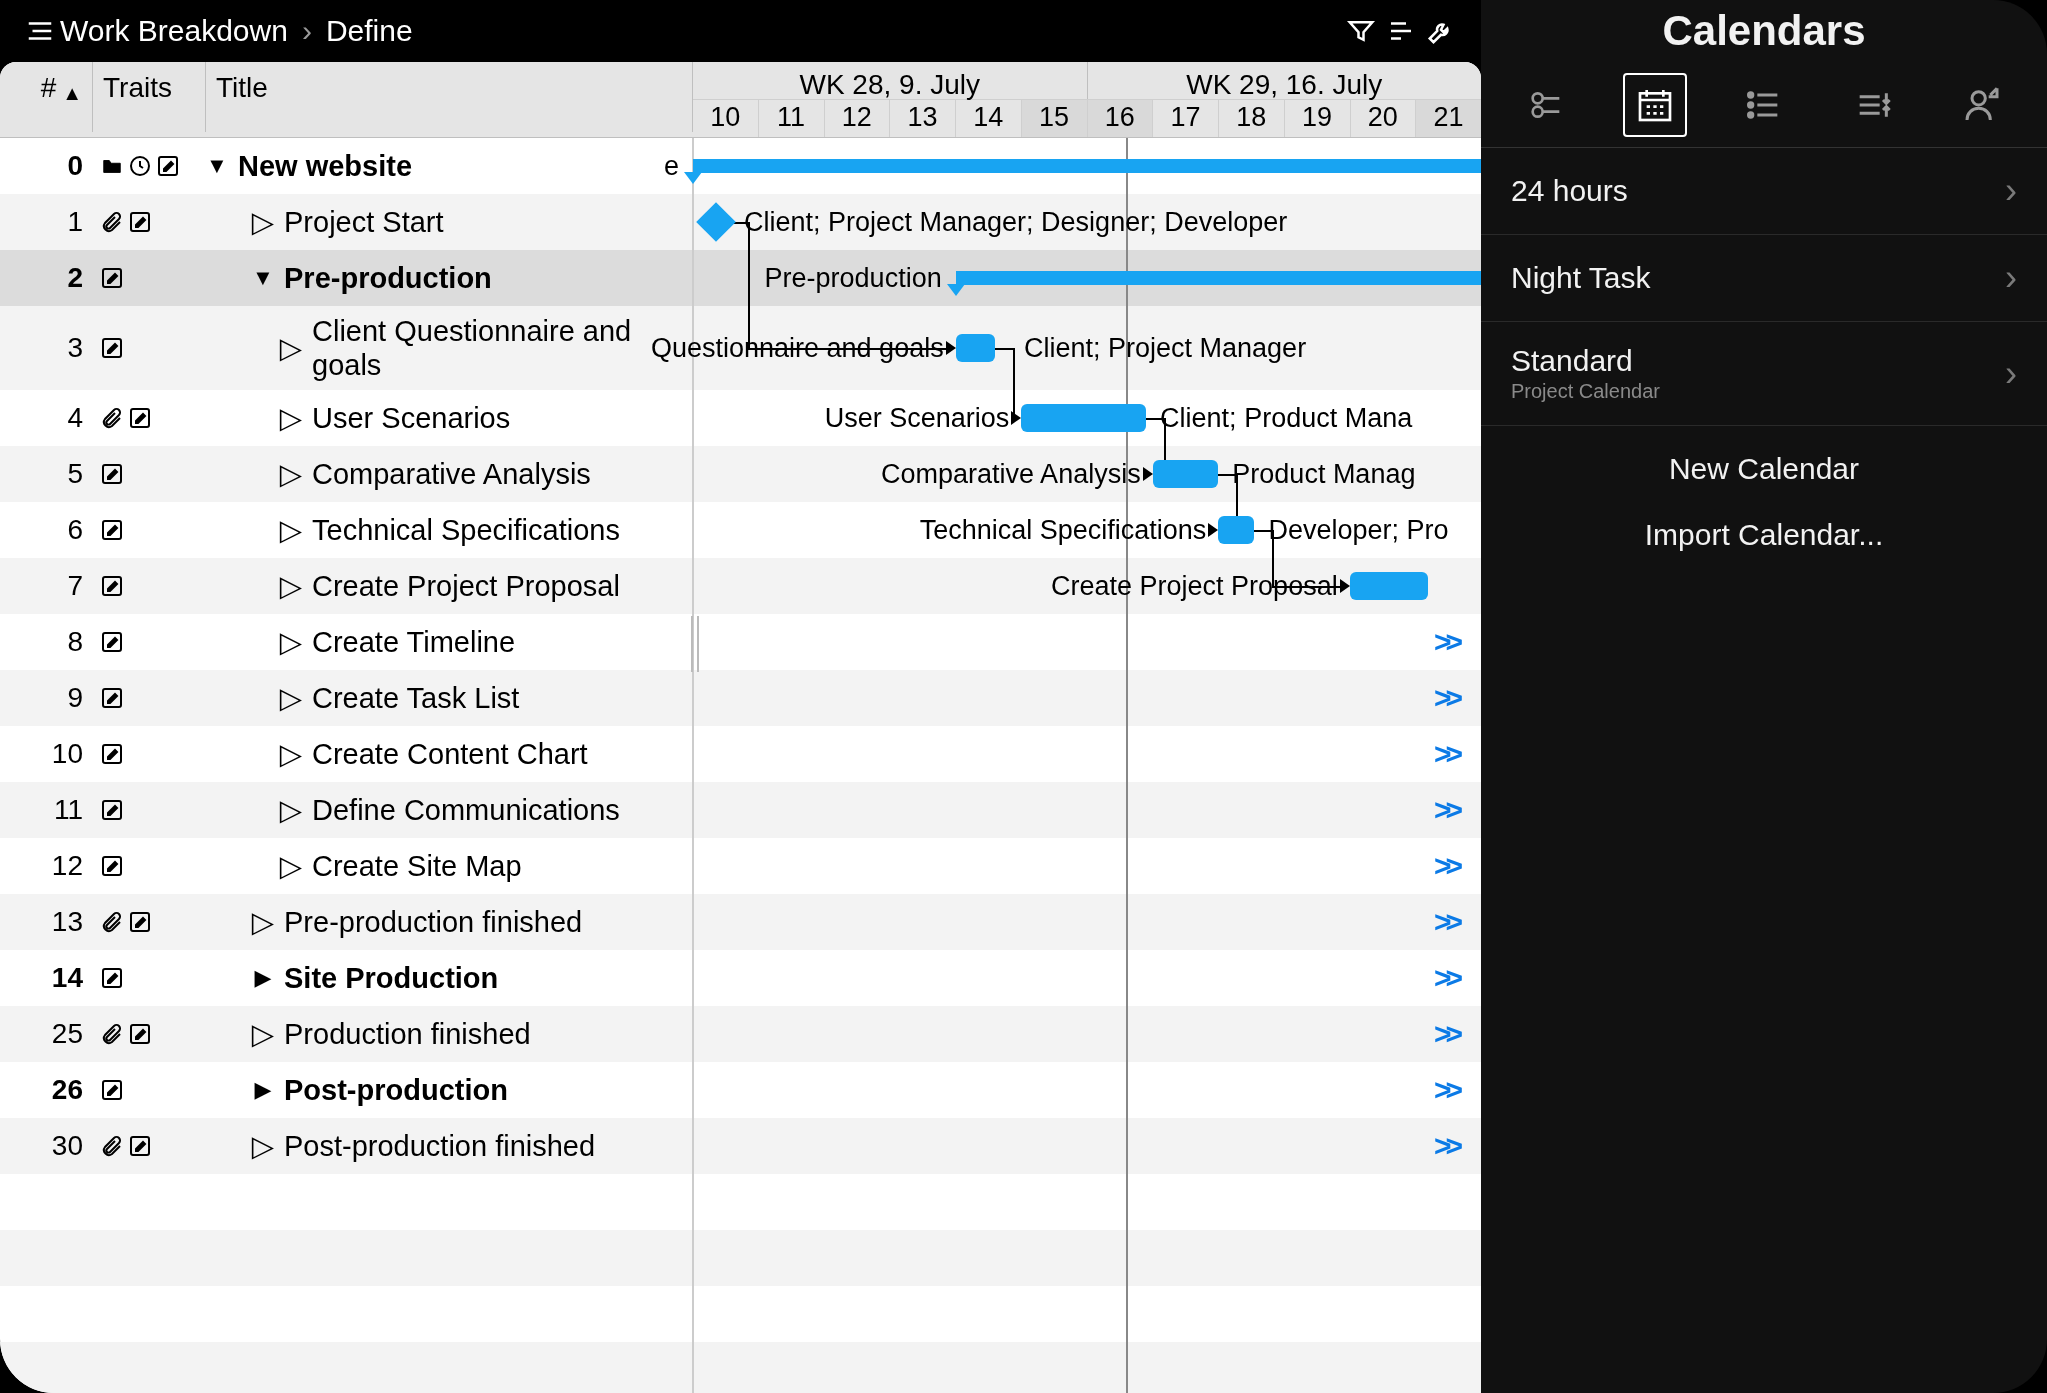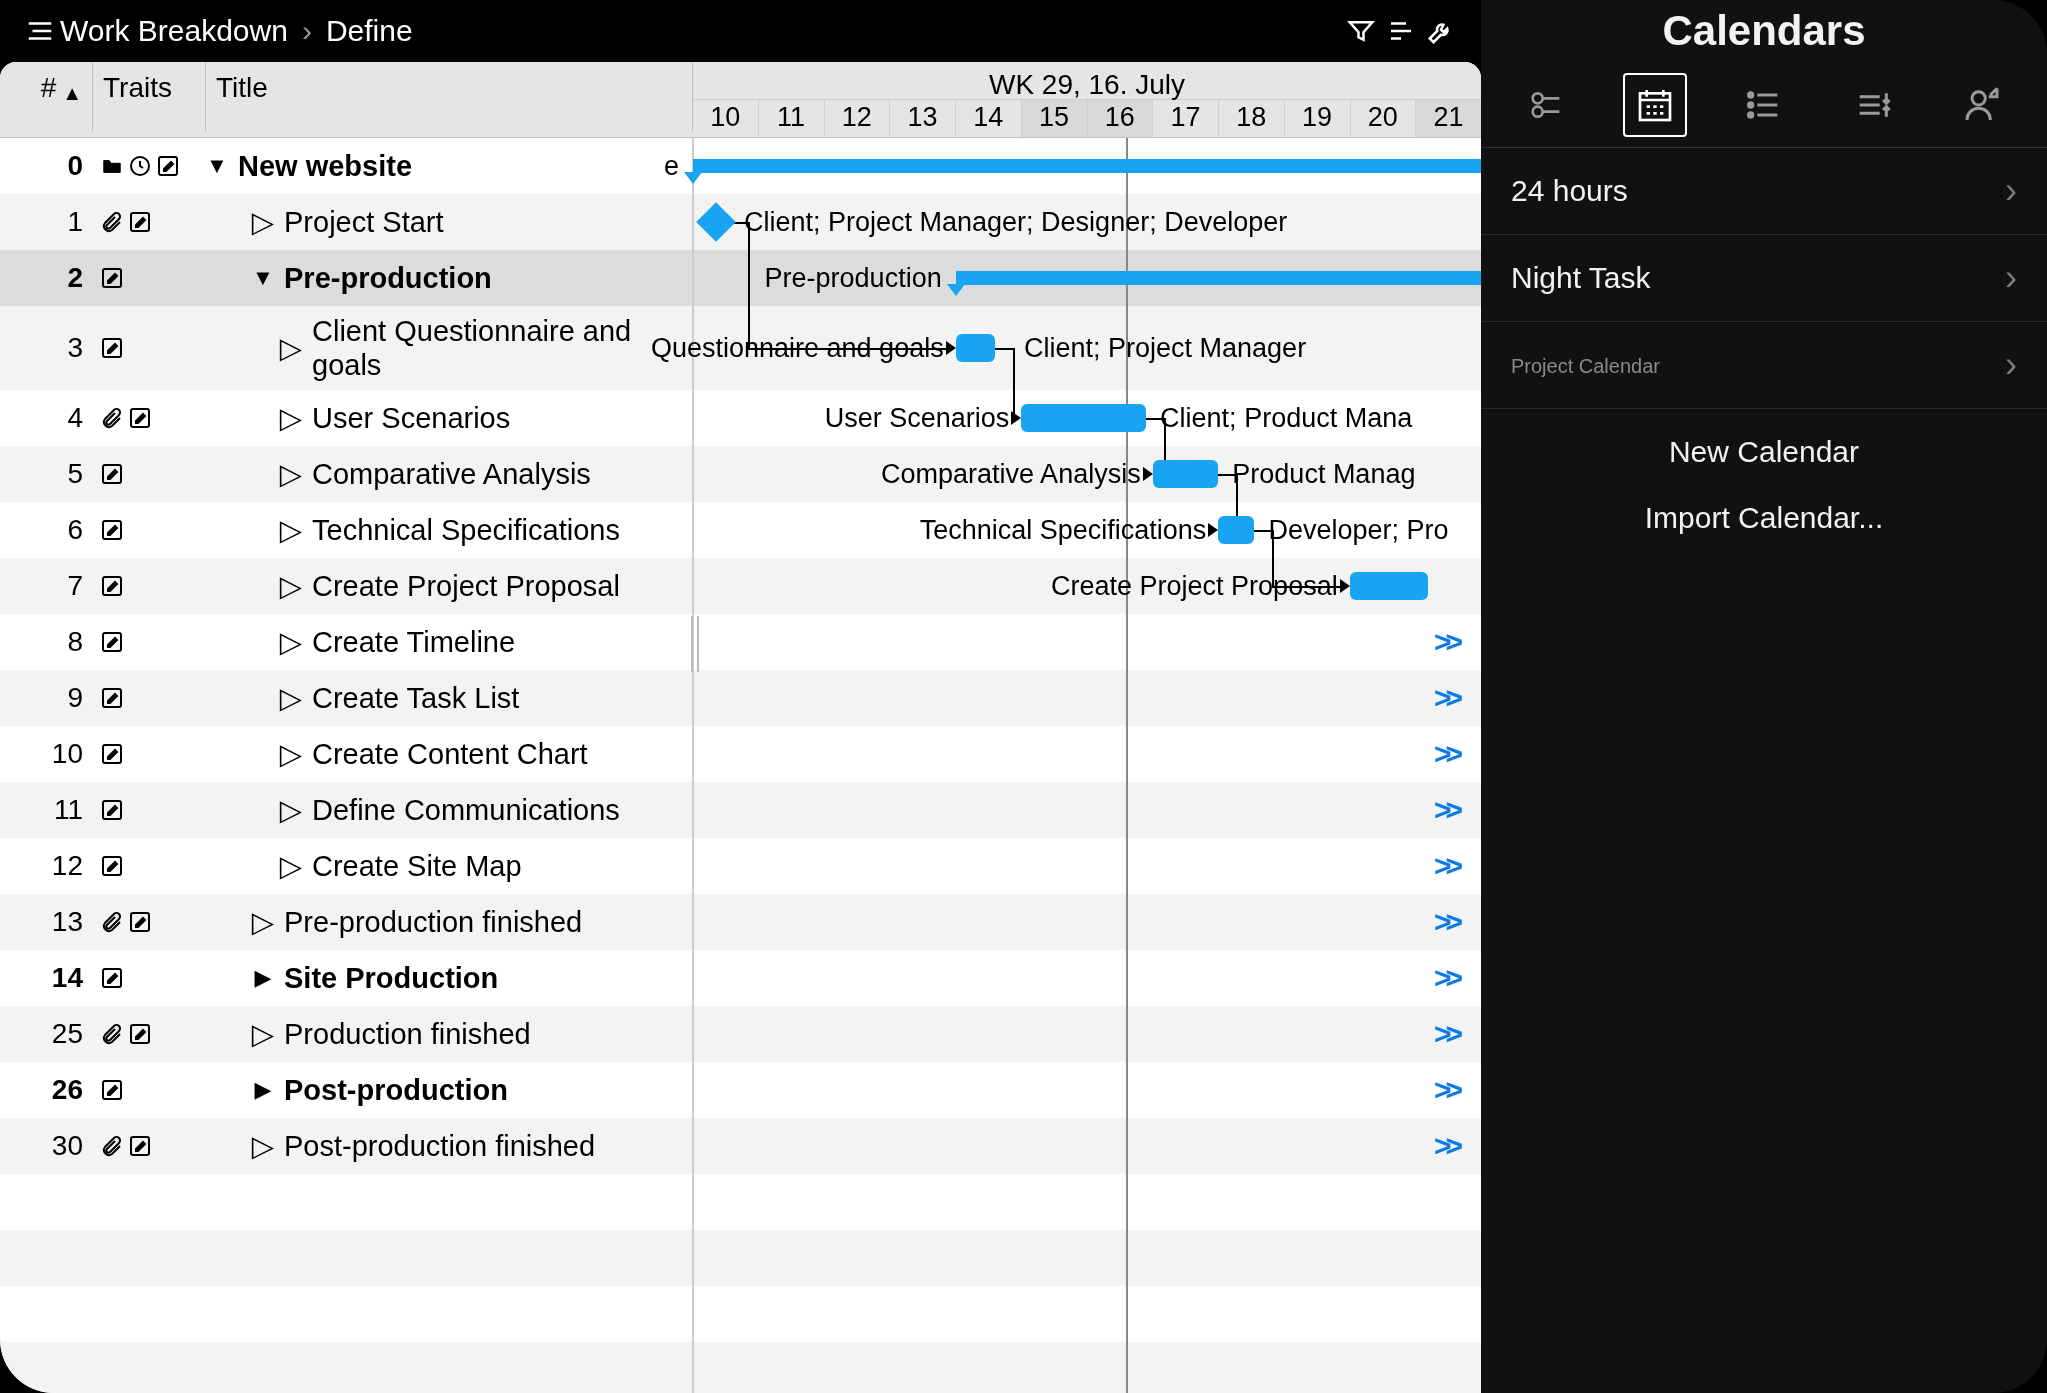--- a/index.html
+++ b/index.html
@@ -133,20 +133,21 @@
     <div class="grid">
       <div class="headrow">
         <div class="col-num">
           <span>#</span>
             <span class="sort-arrow">▲</span>
         </div>
         <div class="col-traits">Traits</div>
         <div class="col-title">Title</div>
         <div class="col-gantt">
           <div class="weekrow" id="weekrow">
+              <div class="weekcell" style="flex: 6 1 0%;">WK 28, 9. July</div>
               <div class="weekcell" style="flex: 6 1 0%;">WK 29, 16. July</div>
             </div>
           <div class="dayrow" id="dayrow">
               <div class="daycell">10</div>
               <div class="daycell">11</div>
               <div class="daycell">12</div>
               <div class="daycell">13</div>
               <div class="daycell">14</div>
               <div class="daycell weekend">15</div>
               <div class="daycell weekend">16</div>
@@ -628,20 +629,21 @@
           <div class="chev">›</div>
         </div>
         <div class="side-list-item">
           <div class="labels">
             <div class="primary">Night Task</div>
           </div>
           <div class="chev">›</div>
         </div>
         <div class="side-list-item">
           <div class="labels">
+            <div class="primary">Standard</div>
             <div class="secondary">Project Calendar</div>
           </div>
           <div class="chev">›</div>
         </div>
       </div>
     <div class="side-actions">
       <div class="side-action">New Calendar</div>
       <div class="side-action">Import Calendar...</div>
     </div>
   </div>

